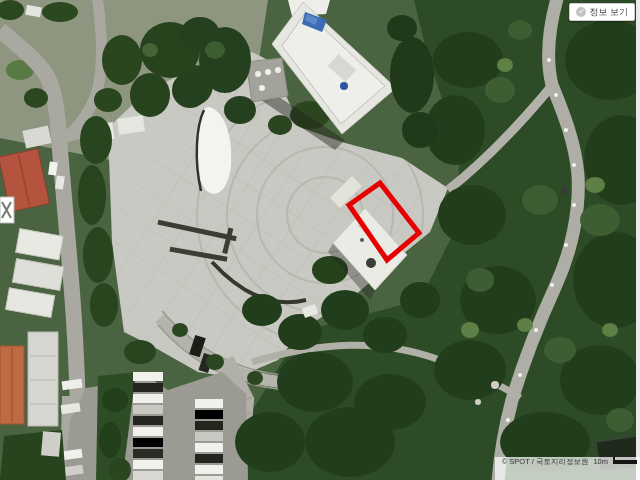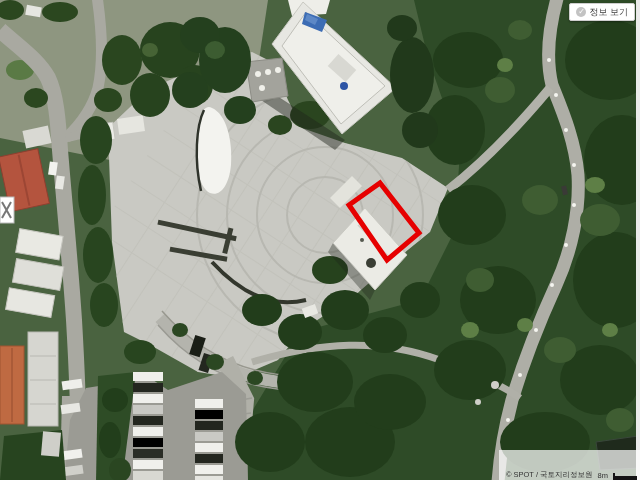--- a/index.html
+++ b/index.html
@@ -15,22 +15,22 @@
     background:#ffffff;border:1px solid #cfcfcf;border-radius:2px;
     box-shadow:0 1px 2px rgba(0,0,0,.35);
     font-size:9px;color:#3c3c3c;cursor:pointer;white-space:nowrap;z-index:5;
   }
   .chk{
     width:10px;height:10px;border-radius:50%;background:#c3c3c3;color:#ffffff;
     font-size:8px;line-height:10px;text-align:center;flex:0 0 auto;
   }
   
   .attribution{
-    position:absolute;right:0;bottom:0;height:30px;z-index:5;
-    display:flex;align-items:flex-end;gap:5px;padding:0 3px 0 7px;
+    position:absolute;right:0;bottom:0;height:15px;z-index:5;
+    display:flex;align-items:flex-start;gap:5px;padding:0 3px 8px 7px;
     background:rgba(255,255,255,.72);
     font-size:7.5px;color:#333;white-space:nowrap;
   }
   .scalebar{
     width:24px;height:7px;box-sizing:border-box;
     border-bottom:4px solid #141414;border-left:2px solid #141414;
   }
   .edge-strip{
     position:absolute;top:0;right:0;width:4px;height:480px;
     background:#ebebeb;z-index:4;
@@ -292,17 +292,17 @@
 
   <div class="edge-strip"></div>
 
   <div class="info-button">
     <span class="chk">✓</span>
     <span>정보 보기</span>
   </div>
 
   <div class="attribution">
     <span>© SPOT / 국토지리정보원</span>
-    <span>8m</span>
+    <span>10m</span>
     <div class="scalebar"></div>
   </div>
 
 </div>
 
 </body></html>

